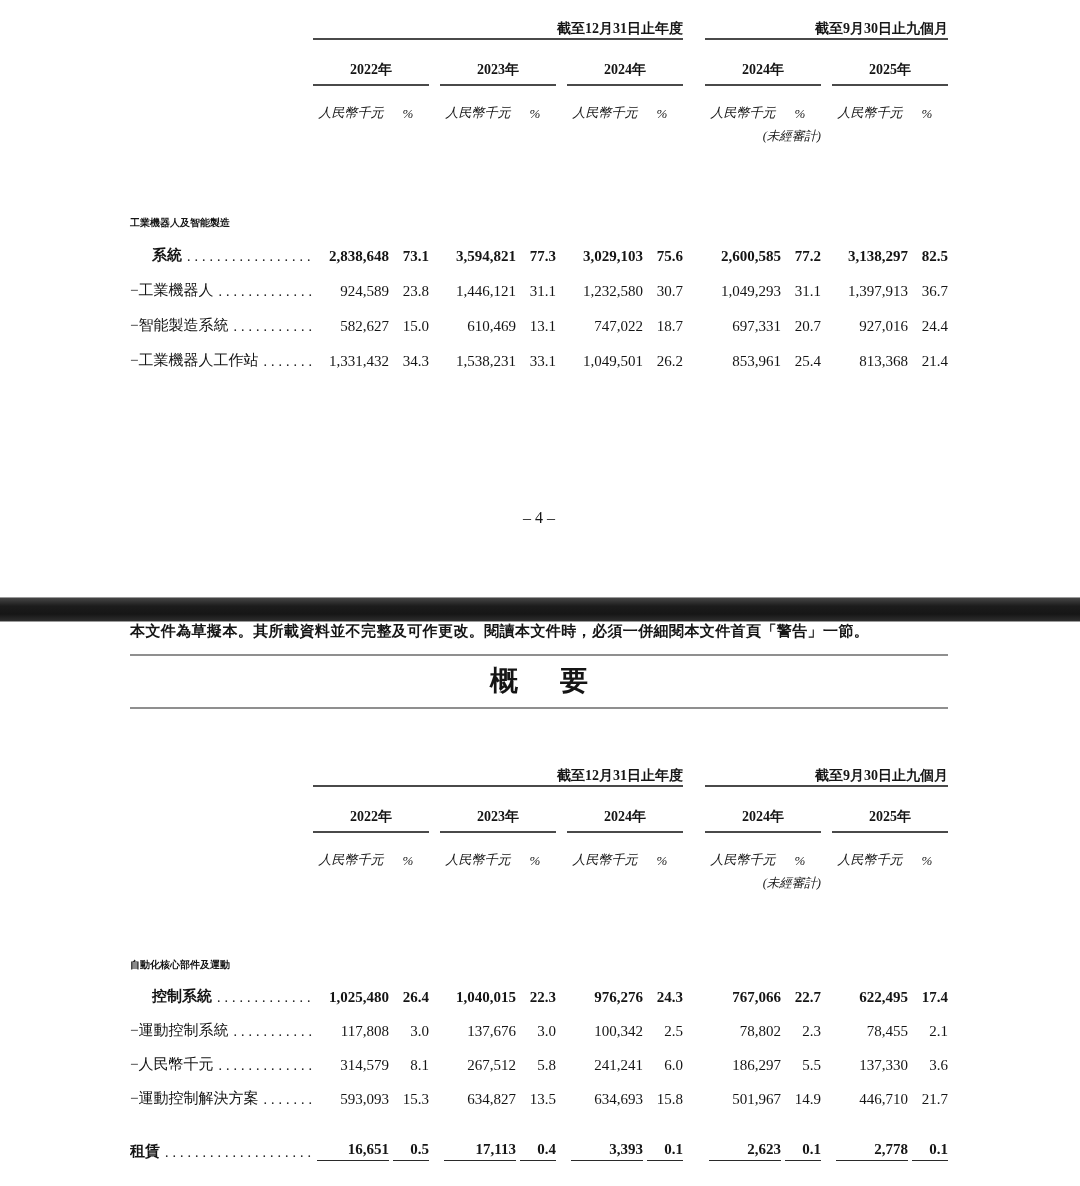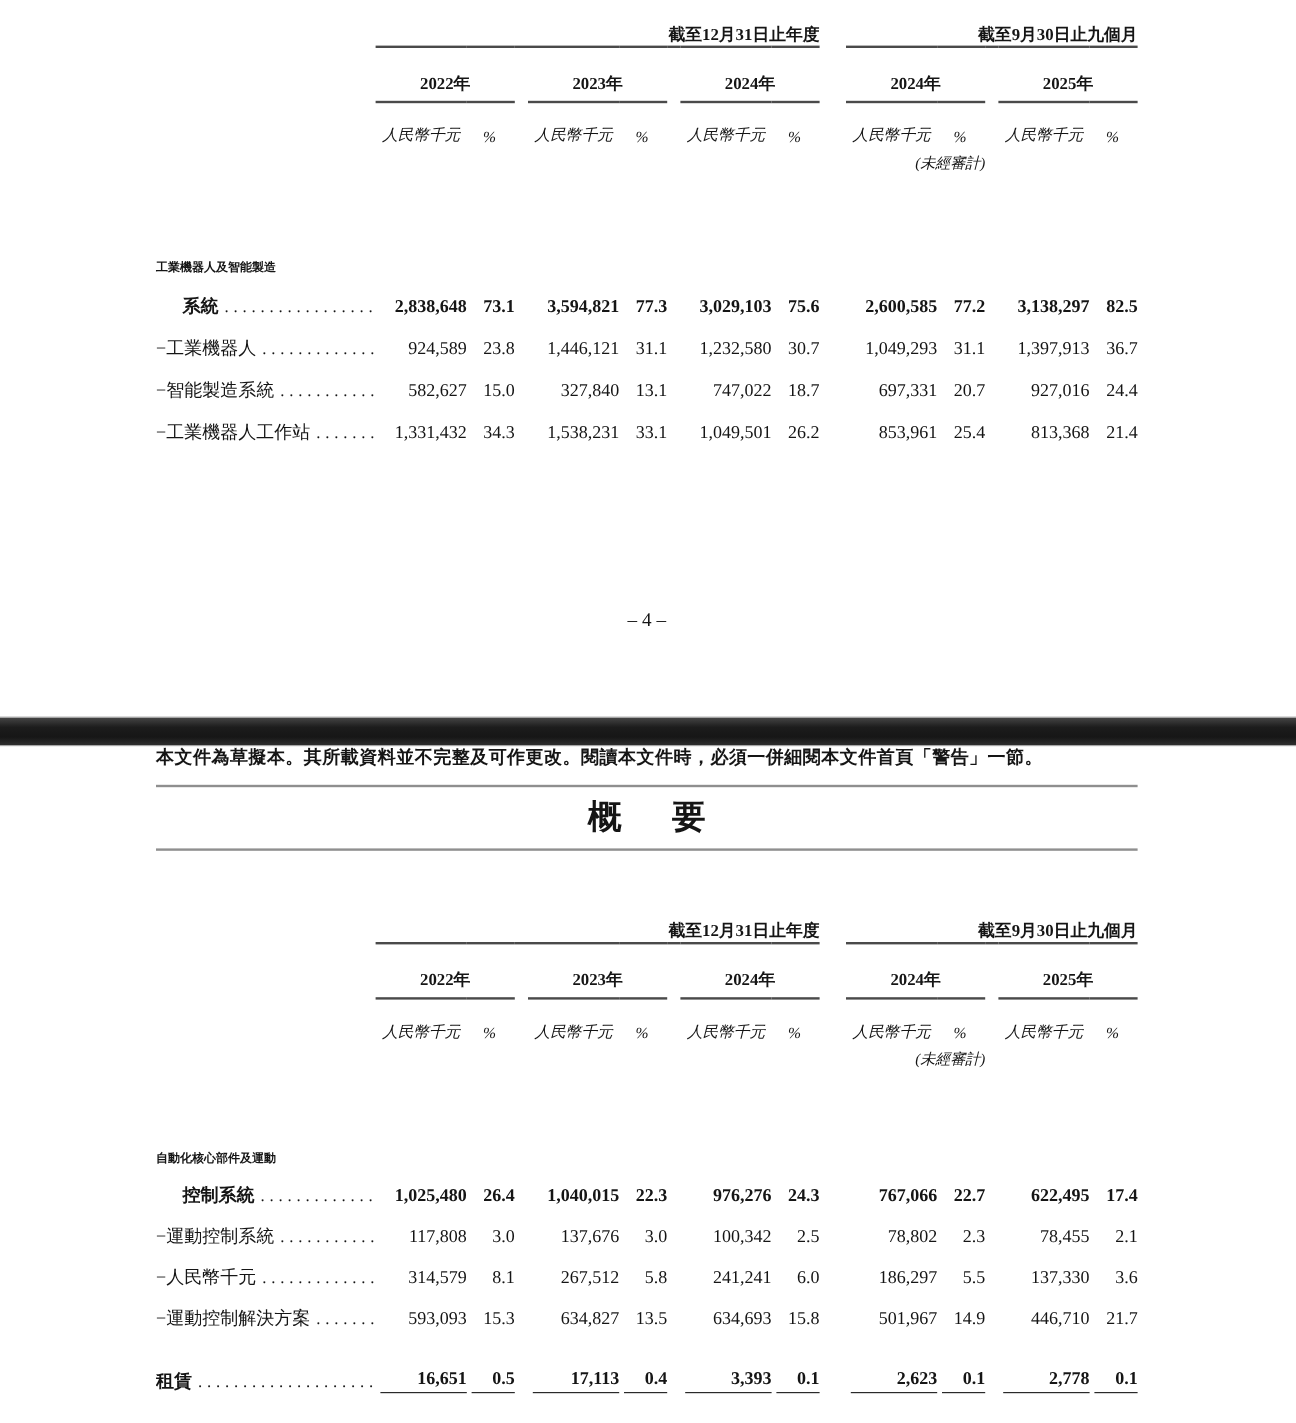--- a/index.html
+++ b/index.html
@@ -221,21 +221,21 @@
         <tr class="data-row">
           <td class="c-lbl">
               <div class="lblwrap">
                 <span class="lbl">−智能製造系統</span>
                 <span class="dots">............................................................</span>
               </div>
             </td>
           <td class="c-num">582,627</td>
           <td class="c-pct">15.0</td>
           <td></td>
-          <td class="c-num">327,840</td>
+          <td class="c-num">610,469</td>
           <td class="c-pct">13.1</td>
           <td></td>
           <td class="c-num">747,022</td>
           <td class="c-pct">18.7</td>
           <td></td>
           <td class="c-num">697,331</td>
           <td class="c-pct">20.7</td>
           <td></td>
           <td class="c-num">927,016</td>
           <td class="c-pct">24.4</td>

